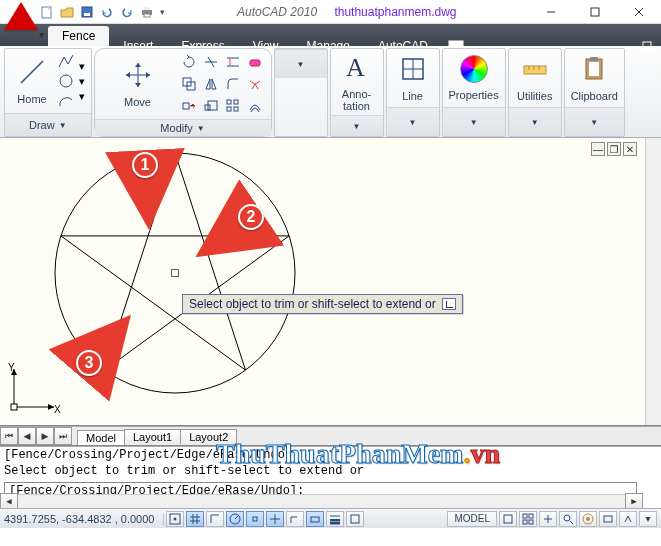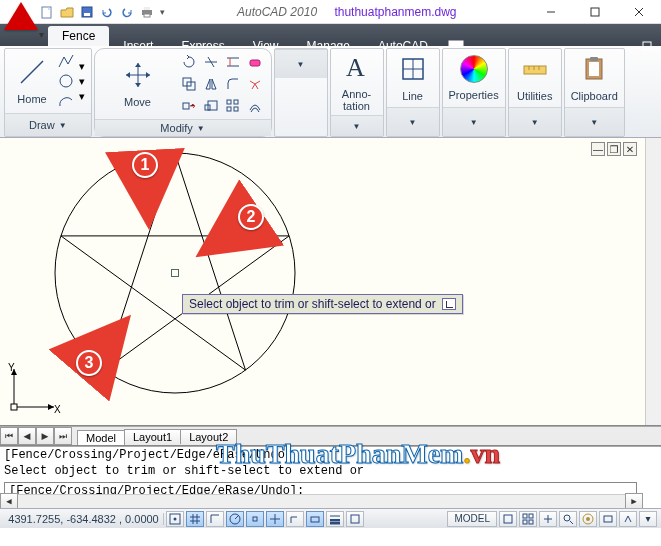--- a/index.html
+++ b/index.html
@@ -197,21 +197,21 @@
   .statusbar {
     height: 20px;
     background: linear-gradient(#f5f6f7, #dfe3e8);
     border-top: 1px solid #aab;
     display:flex; align-items:center;
     font-size:11px; color:#2a3f55;
     padding: 0 4px;
     gap: 2px;
     overflow:hidden;
   }
-  .status-coord { min-width: 160px; padding-right:0; border-right:1px solid #bcc3ca;text-align:center; }
+  .status-coord { min-width: 160px; padding-right:0; border-right:1px solid #bcc3ca; }
   .sbtn {
     height: 16px; min-width: 18px; padding: 0 2px;
     border: 1px solid #b5bbc2; background: linear-gradient(#fdfdfd,#e6eaee);
     display:flex; align-items:center; justify-content:center;
     font-size: 10px; color:#2a3f55;
   }
   .sbtn.on { background: linear-gradient(#cfe6ff,#a8cdf5); border-color:#6a92c0; }
   .watermark {
     position:absolute;
     left: 216px; top: 438px;

